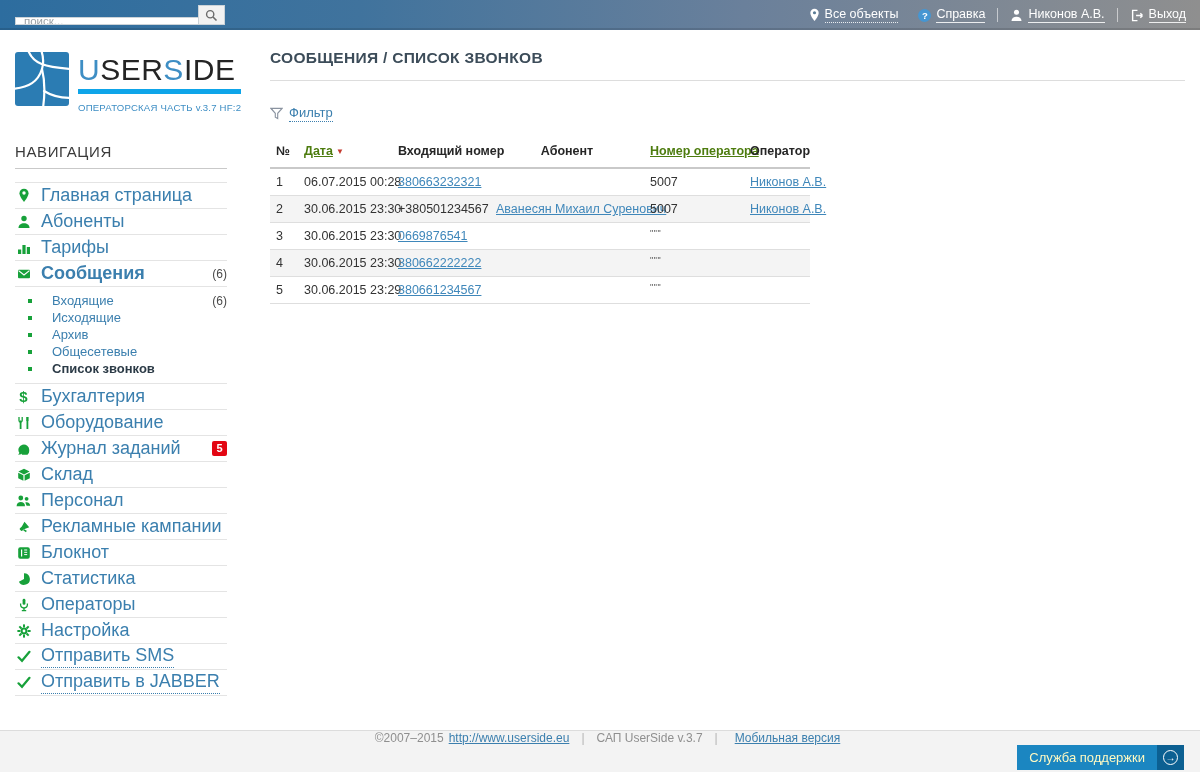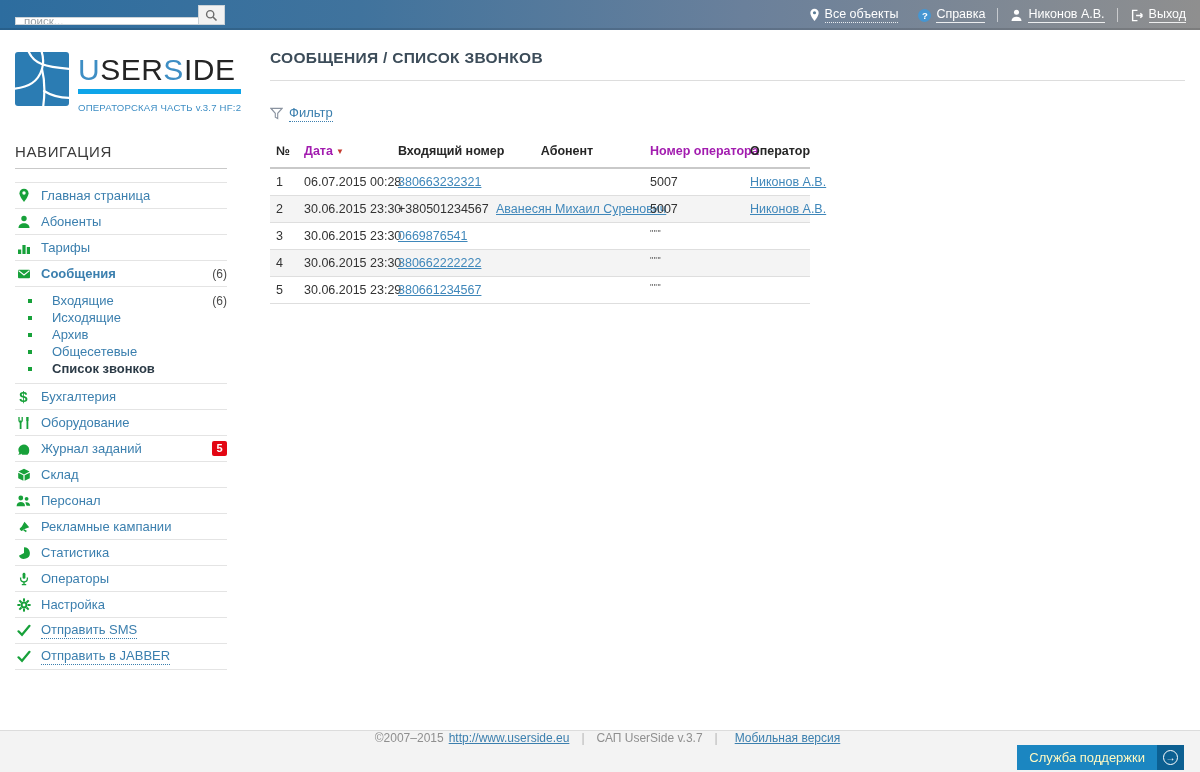--- a/index.html
+++ b/index.html
@@ -34,21 +34,21 @@
   .logo-text { margin-left:9px; padding-top:3px; }
   .brand { font-size:30px; line-height:1; color:#242424; letter-spacing:.5px; }
   .brand .b { color:#3e8ec4; }
   .brand-sub { margin-top:4px; padding-top:8px; border-top:5px solid #0ea5e9;
     font-size:9.6px; color:#3e8ec4; letter-spacing:.2px; white-space:nowrap; }
   .nav-heading { margin:30px 28px 0 15px; padding-bottom:8px; border-bottom:1px solid #c9c9c9;
     font-size:15px; color:#3a3a3a; letter-spacing:.6px; }
   .nav { list-style:none; margin:13px 28px 0 15px; border-top:1px solid #e4e4e4; }
   .nav > li { display:flex; align-items:center; height:26px; border-bottom:1px solid #e4e4e4; cursor:pointer; }
   .nicon { width:17px; display:flex; justify-content:center; flex:none; }
-  .nlabel { margin-left:9px; font-size:13px; color:#3b7fae; white-space:nowrap; }
+  .nlabel { margin-left:9px; font-size:18px; color:#3b7fae; white-space:nowrap; }
   .nav li.bold .nlabel { font-weight:700; }
   .u-dotted { border-bottom:1px dotted #3b7fae; padding-bottom:1px; }
   .count { margin-left:auto; font-size:12px; color:#4a4a4a; }
   .badge { margin-left:auto; background:#e30613; color:#fff; font-size:11px; font-weight:700;
     width:15px; height:15px; line-height:15px; text-align:center; border-radius:2px; }
   .subnav { list-style:none; padding:5px 0 6px; border-bottom:1px solid #e4e4e4;text-align:right; }
   .subnav li { display:flex; align-items:center; height:17px; cursor:pointer; }
   .bullet { width:4px; height:4px; background:#17a13a; margin-left:13px; flex:none; }
   .slabel { margin-left:20px; font-size:13px; color:#3b7fae; }
   .subnav li.active .slabel { color:#2c3b47; font-weight:700; }
@@ -57,21 +57,21 @@
   
   .main { position:absolute; left:270px; top:30px; right:15px; }
   .page-title { padding-top:19px; padding-bottom:13px; border-bottom:1px solid #ddd;
     font-size:15.5px; font-weight:700; color:#3c4c59; letter-spacing:.3px; }
   .filter { margin-top:24px; display:flex; align-items:center; }
   .filter a { font-size:13px; color:#3b7fae; border-bottom:1px dotted #3b7fae; padding-bottom:1px; margin-left:6px; text-decoration:none; }
   table.calls { margin-top:16px; border-collapse:collapse; table-layout:fixed; width:540px; }
   th { text-align:left; font-size:12.5px; font-weight:700; color:#262626;
     padding:6px 6px 9px; border-bottom:2px solid #c9c9c9; white-space:nowrap; }
   th.center, td.center { text-align:center; }
-  th a { color:#a21caf; }
+  th a { color:#4d7c0f; text-decoration:underline; }
   .sort-arrow { color:#c43a2f; font-size:8px; margin-left:3px; vertical-align:1px; }
   td { font-size:12.5px; color:#333; padding:6px; border-bottom:1px solid #dedede;
     white-space:nowrap; height:26px; }
   tr.alt td { background:#f4f4f4; }
   a.cell-link { color:#3f87ba; text-decoration:underline; }
   td.ticks { font-size:9px; color:#555; letter-spacing:.5px; vertical-align:top; padding-top:5px; }
 
   
   .footer { position:absolute; left:0; right:0; bottom:0; height:42px; background:#f3f3f3;
     border-top:1px solid #dcdcdc; display:flex; align-items:center;flex-direction:column; }
@@ -273,20 +273,30 @@
               <path d="M10.8 3.2v7.4L5.6 8.7H3.2a1 1 0 0 1-1-1V6.3a1 1 0 0 1 1-1h2.4z"></path>
               <path d="M4.2 9l1 3.2 1.5-.5-1-2.9z"></path>
             </g>
           </svg>
       </span>
       <span class="nlabel">Рекламные кампании</span>
     </li>
     <li>
       <span class="nicon">
         <svg width="14" height="14" viewBox="0 0 14 14">
+            <rect x="1.2" y="1.2" width="11.6" height="11.6" rx="2" fill="#17a13a"></rect>
+            <path d="M4.6 3.4v7.2" stroke="#fff" stroke-width="1.2"></path>
+            <path d="M7.2 4h3M7.2 6.3h3M7.2 8.6h3" stroke="#fff" stroke-width="1"></path>
+          </svg>
+      </span>
+      <span class="nlabel">Блокнот</span>
+    </li>
+    <li>
+      <span class="nicon">
+        <svg width="14" height="14" viewBox="0 0 14 14">
             <path d="M7 7V1.2A5.8 5.8 0 1 1 1.9 9.7z" fill="#17a13a"></path>
           </svg>
       </span>
       <span class="nlabel">Статистика</span>
     </li>
     <li>
       <span class="nicon">
         <svg width="14" height="14" viewBox="0 0 14 14">
             <rect x="5.6" y=".8" width="2.8" height="6" rx="1.4" fill="#17a13a"></rect>
             <g stroke="#17a13a" fill="none" stroke-width="1.3">

